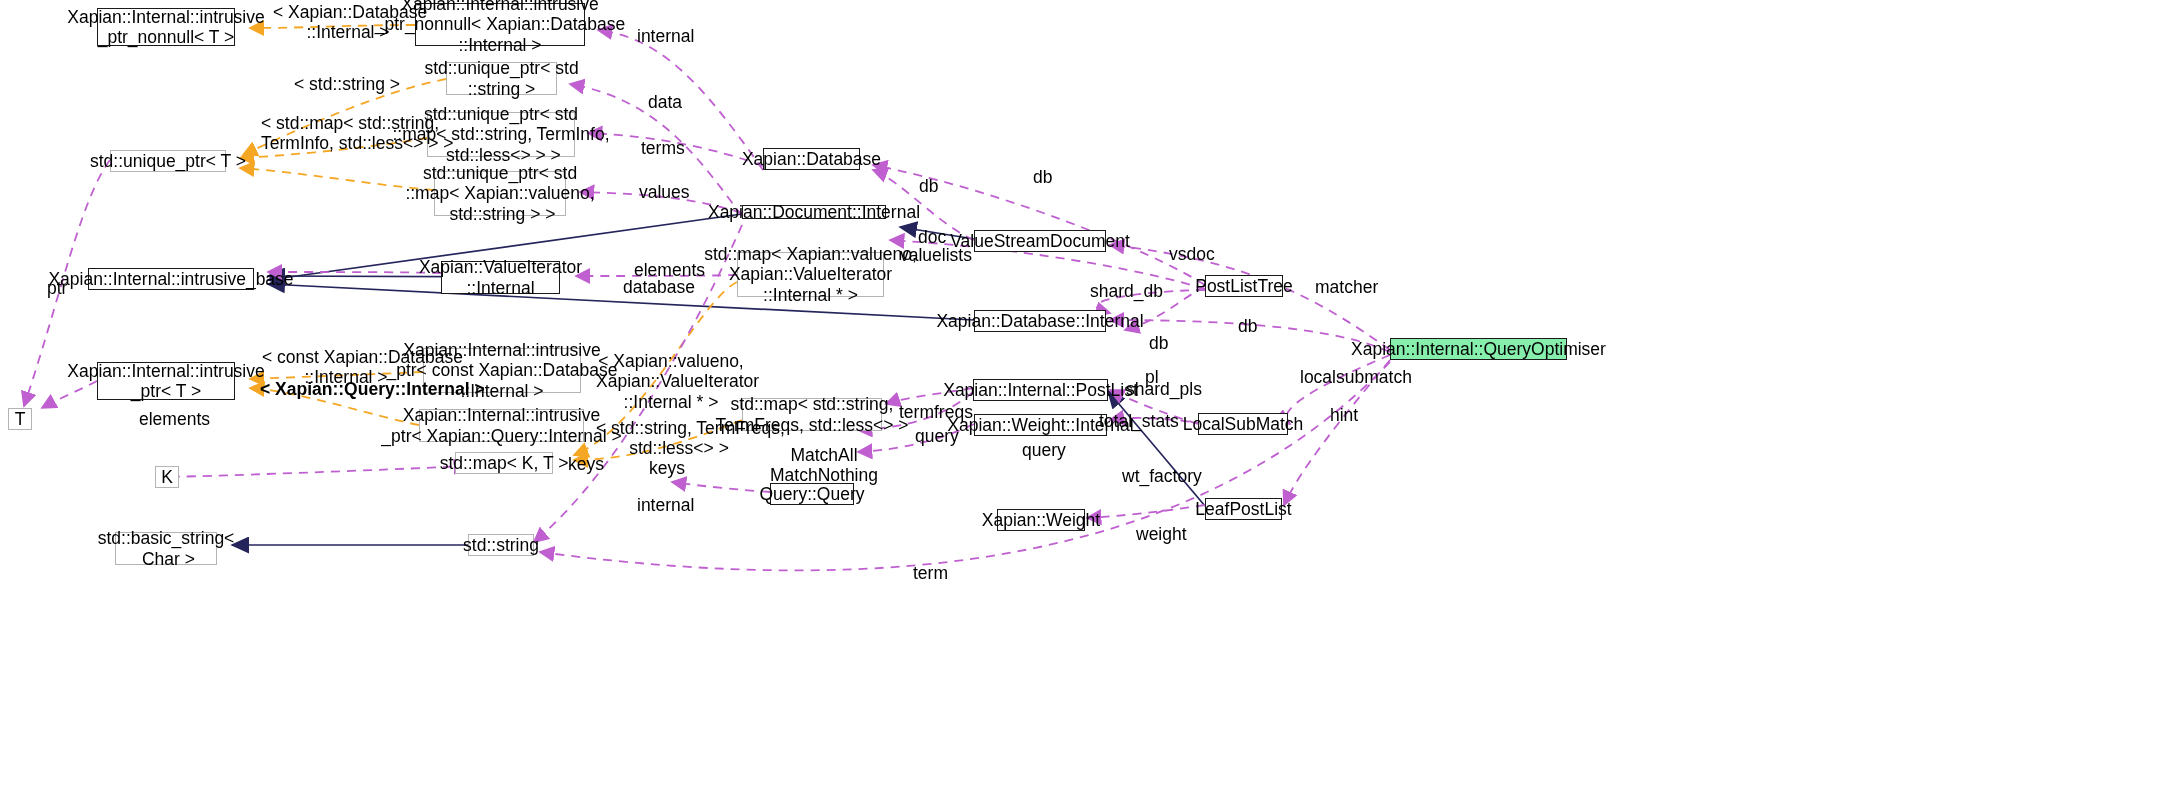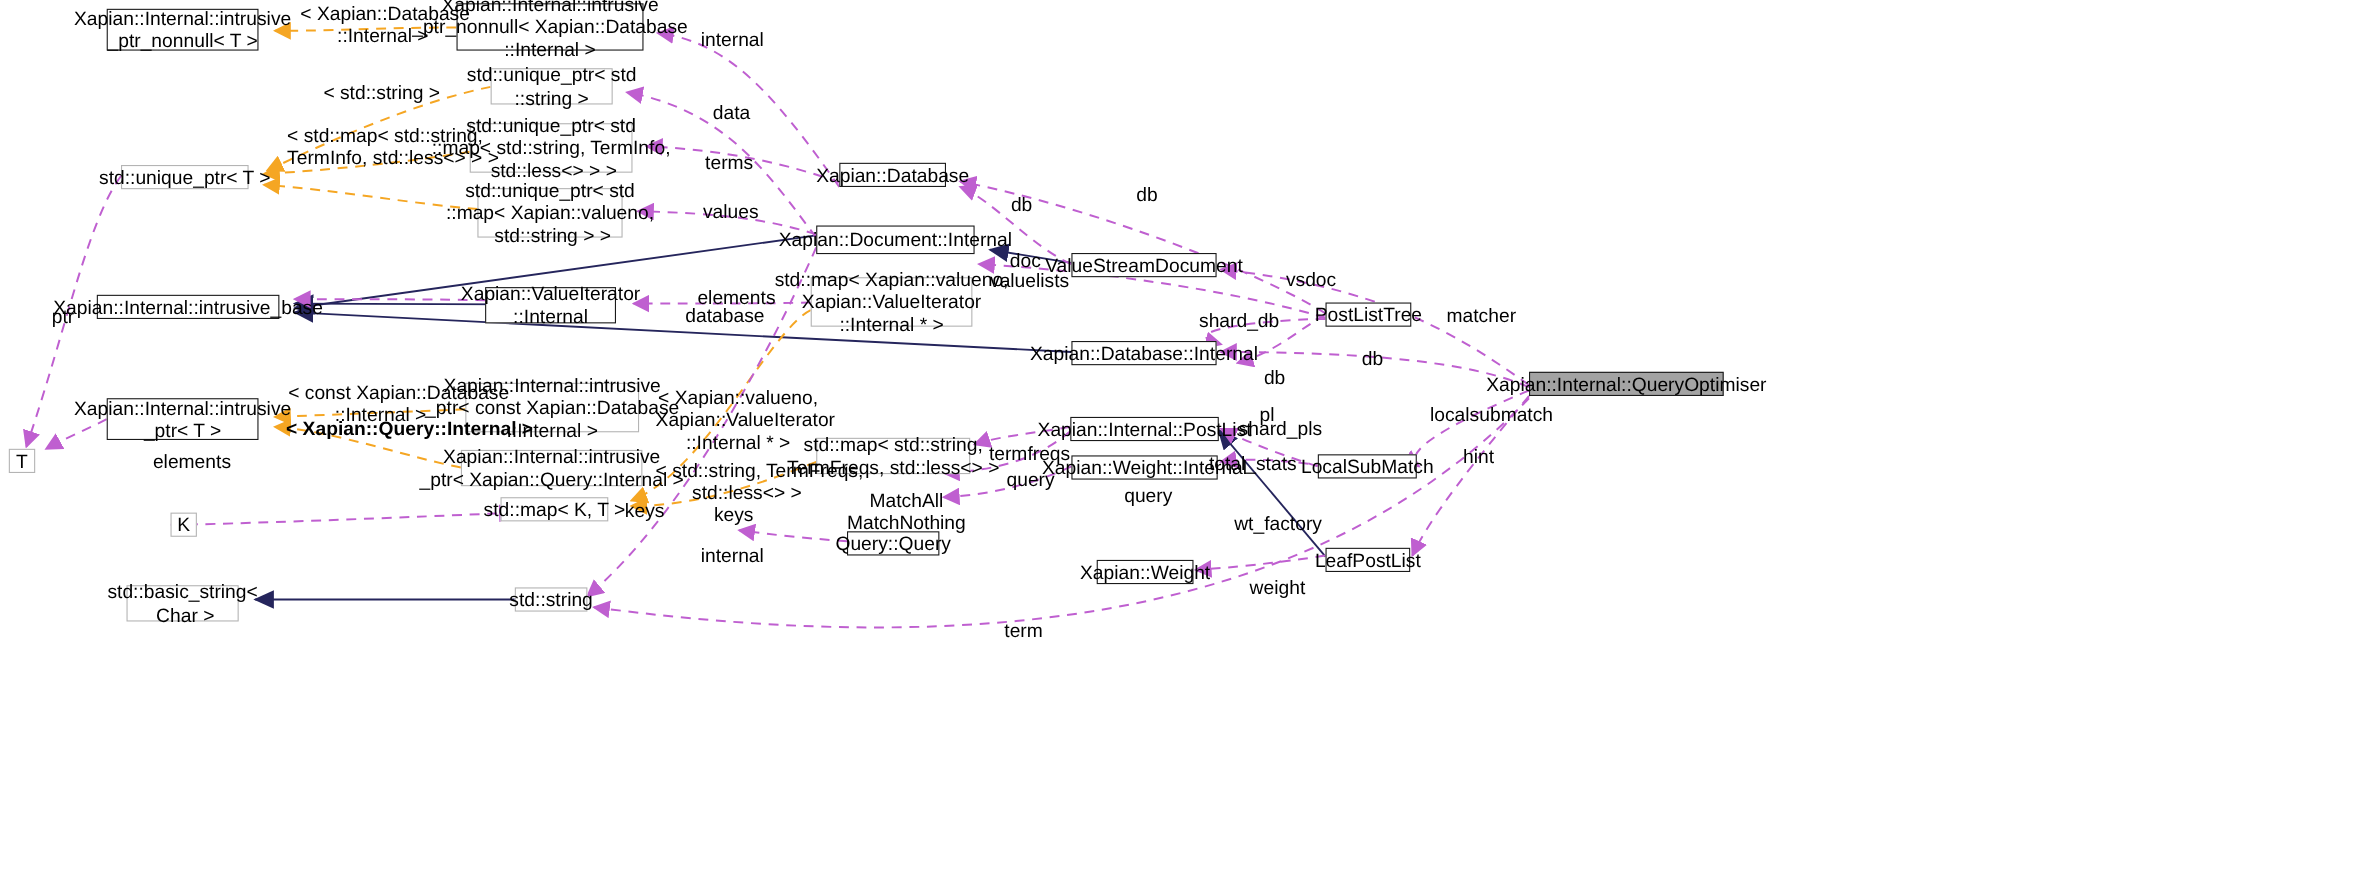--- a/index.html
+++ b/index.html
@@ -40,21 +40,21 @@
   .node.strong {
     border: 1.6px solid #1a1a1a;
   }
   
   .node.faint {
     border: 1.4px solid #b4b4b4;
   }
   
   .node.focus {
     border: 1.8px solid #1a1a1a;
-    background: #a3a3a3;
+    background: #86efac;
   }
   .edge-label {
     position: absolute;
     font-size: 17.5px;
     line-height: 1.17;
     color: #000000;
     white-space: pre;
     text-align: center;
     background: transparent;
     z-index: 6;
@@ -137,21 +137,21 @@
   <div class="node faint" style="left:446px; top:62px;  width:111px; height:33px;">std::unique_ptr&lt; std
 ::string &gt;</div>
   <div class="node faint" style="left:427px; top:112px; width:148px; height:45px;">std::unique_ptr&lt; std
 ::map&lt; std::string, TermInfo,
  std::less&lt;&gt; &gt; &gt;</div>
   <div class="node faint" style="left:110px; top:150px; width:116px; height:22px;">std::unique_ptr&lt; T &gt;</div>
   <div class="node faint" style="left:434px; top:171px; width:132px; height:45px;">std::unique_ptr&lt; std
 ::map&lt; Xapian::valueno,
  std::string &gt; &gt;</div>
   <div class="node strong" style="left:763px; top:148px; width:97px;  height:22px;">Xapian::Database</div>
-  <div class="node strong" style="left:742px; top:205px; width:144px; height:26px;">Xapian::Document::Internal</div>
+  <div class="node strong" style="left:742px; top:205px; width:144px; height:14px;">Xapian::Document::Internal</div>
   <div class="node strong" style="left:88px;  top:268px; width:166px; height:22px;">Xapian::Internal::intrusive_base</div>
   <div class="node strong" style="left:441px; top:261px; width:119px; height:33px;">Xapian::ValueIterator
 ::Internal</div>
   <div class="node faint" style="left:737px; top:252px; width:147px; height:45px;">std::map&lt; Xapian::valueno,
 Xapian::ValueIterator
 ::Internal * &gt;</div>
   <div class="node strong" style="left:974px; top:230px; width:132px; height:22px;">ValueStreamDocument</div>
   <div class="node strong" style="left:1205px;top:275px; width:78px;  height:22px;">PostListTree</div>
   <div class="node strong" style="left:974px; top:310px; width:132px; height:22px;">Xapian::Database::Internal</div>
   <div class="node focus" style="left:1390px;top:338px; width:177px; height:22px;">Xapian::Internal::QueryOptimiser</div>

